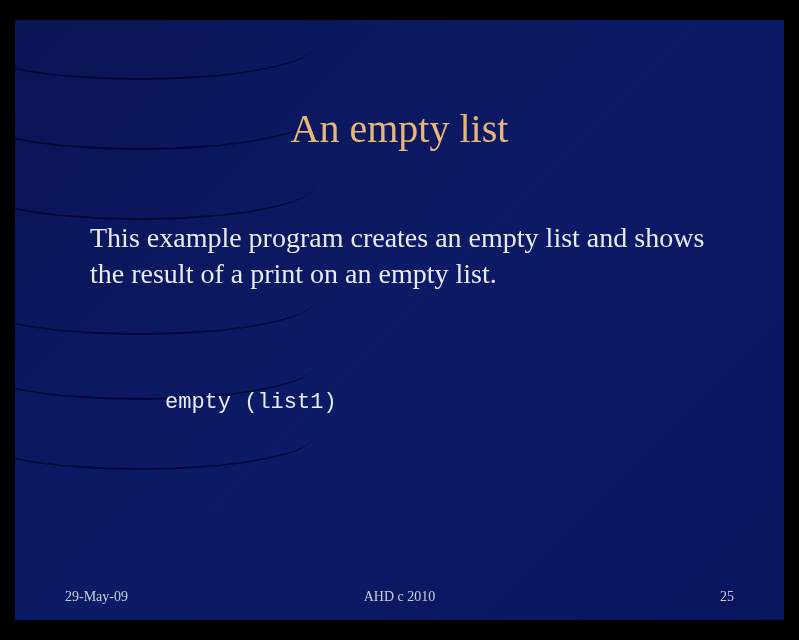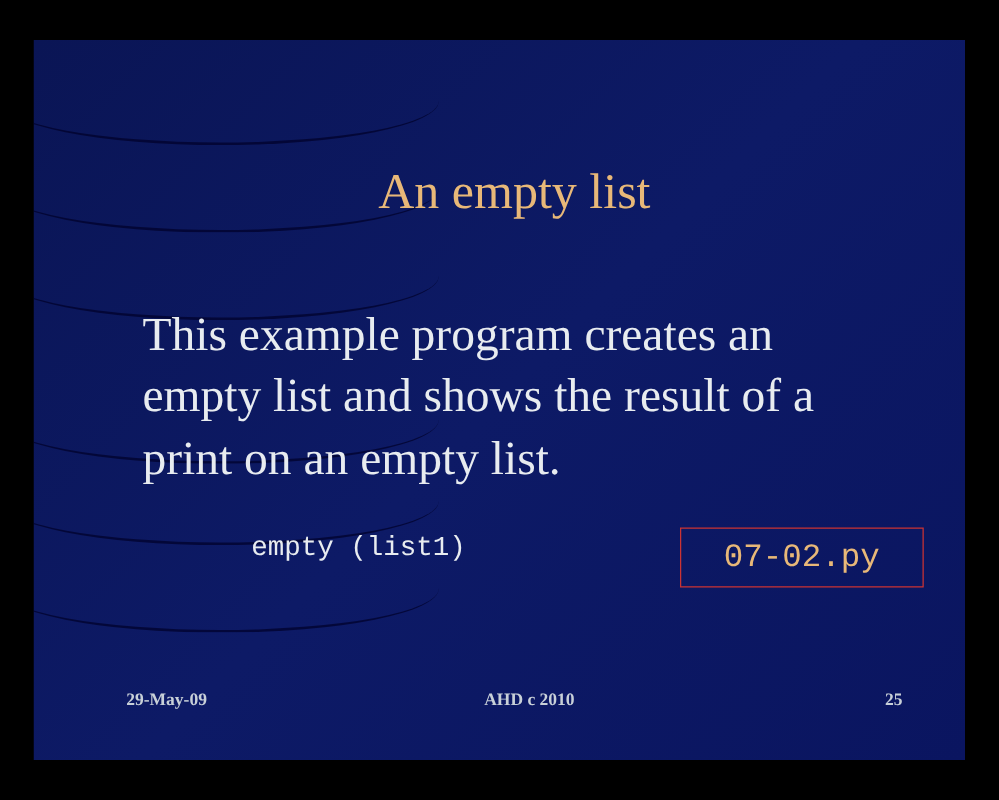--- a/index.html
+++ b/index.html
@@ -1,16 +1,16 @@
 <!DOCTYPE html>
 <html><head>
   <meta charset="utf-8">
   <style>
     * {
-      margin: 12px;
+      margin: 0;
       padding: 0;
       box-sizing: border-box;
     }
     
     body {
       width: 799px;
       height: 640px;
       background: #000000;
       overflow: hidden;
       font-family: Georgia, 'Times New Roman', serif;
@@ -61,21 +61,21 @@
       font-size: 40px;
       font-weight: normal;
     }
     
     .body-text {
       position: absolute;
       top: 200px;
       left: 75px;
       right: 60px;
       color: #e8ecf0;
-      font-size: 38px;
+      font-size: 28px;
       line-height: 1.3;
       font-weight: normal;
     }
     
     .code-block {
       position: absolute;
       top: 365px;
       left: 150px;
       color: #e8ecf0;
       font-family: 'Courier New', monospace;
@@ -97,21 +97,20 @@
     .footer {
       position: absolute;
       bottom: 15px;
       left: 0;
       width: 100%;
       display: flex;
       justify-content: space-between;
       padding: 0 50px;
       color: #c8d0d8;
       font-size: 14px;
-      font-weight: bold;
     }
     
     .footer-left {
       text-align: left;
     }
     
     .footer-center {
       position: absolute;
       left: 50%;
       transform: translateX(-50%);
@@ -136,22 +135,19 @@
   </div>
 
   <h1 class="slide-title">An empty list</h1>
 
   <p class="body-text">This example program creates an empty list and shows the result of a print on an empty list.</p>
 
   <div class="code-block">
     <div>empty (list1)</div>
   </div>
 
-  <div class="filename-box">
-    <span>07-02.py</span>
-  </div>
 
   <div class="footer">
     <span class="footer-left">29-May-09</span>
     <span class="footer-center">AHD  c  2010</span>
     <span class="footer-right">25</span>
   </div>
 </div>
 
 </body></html>

